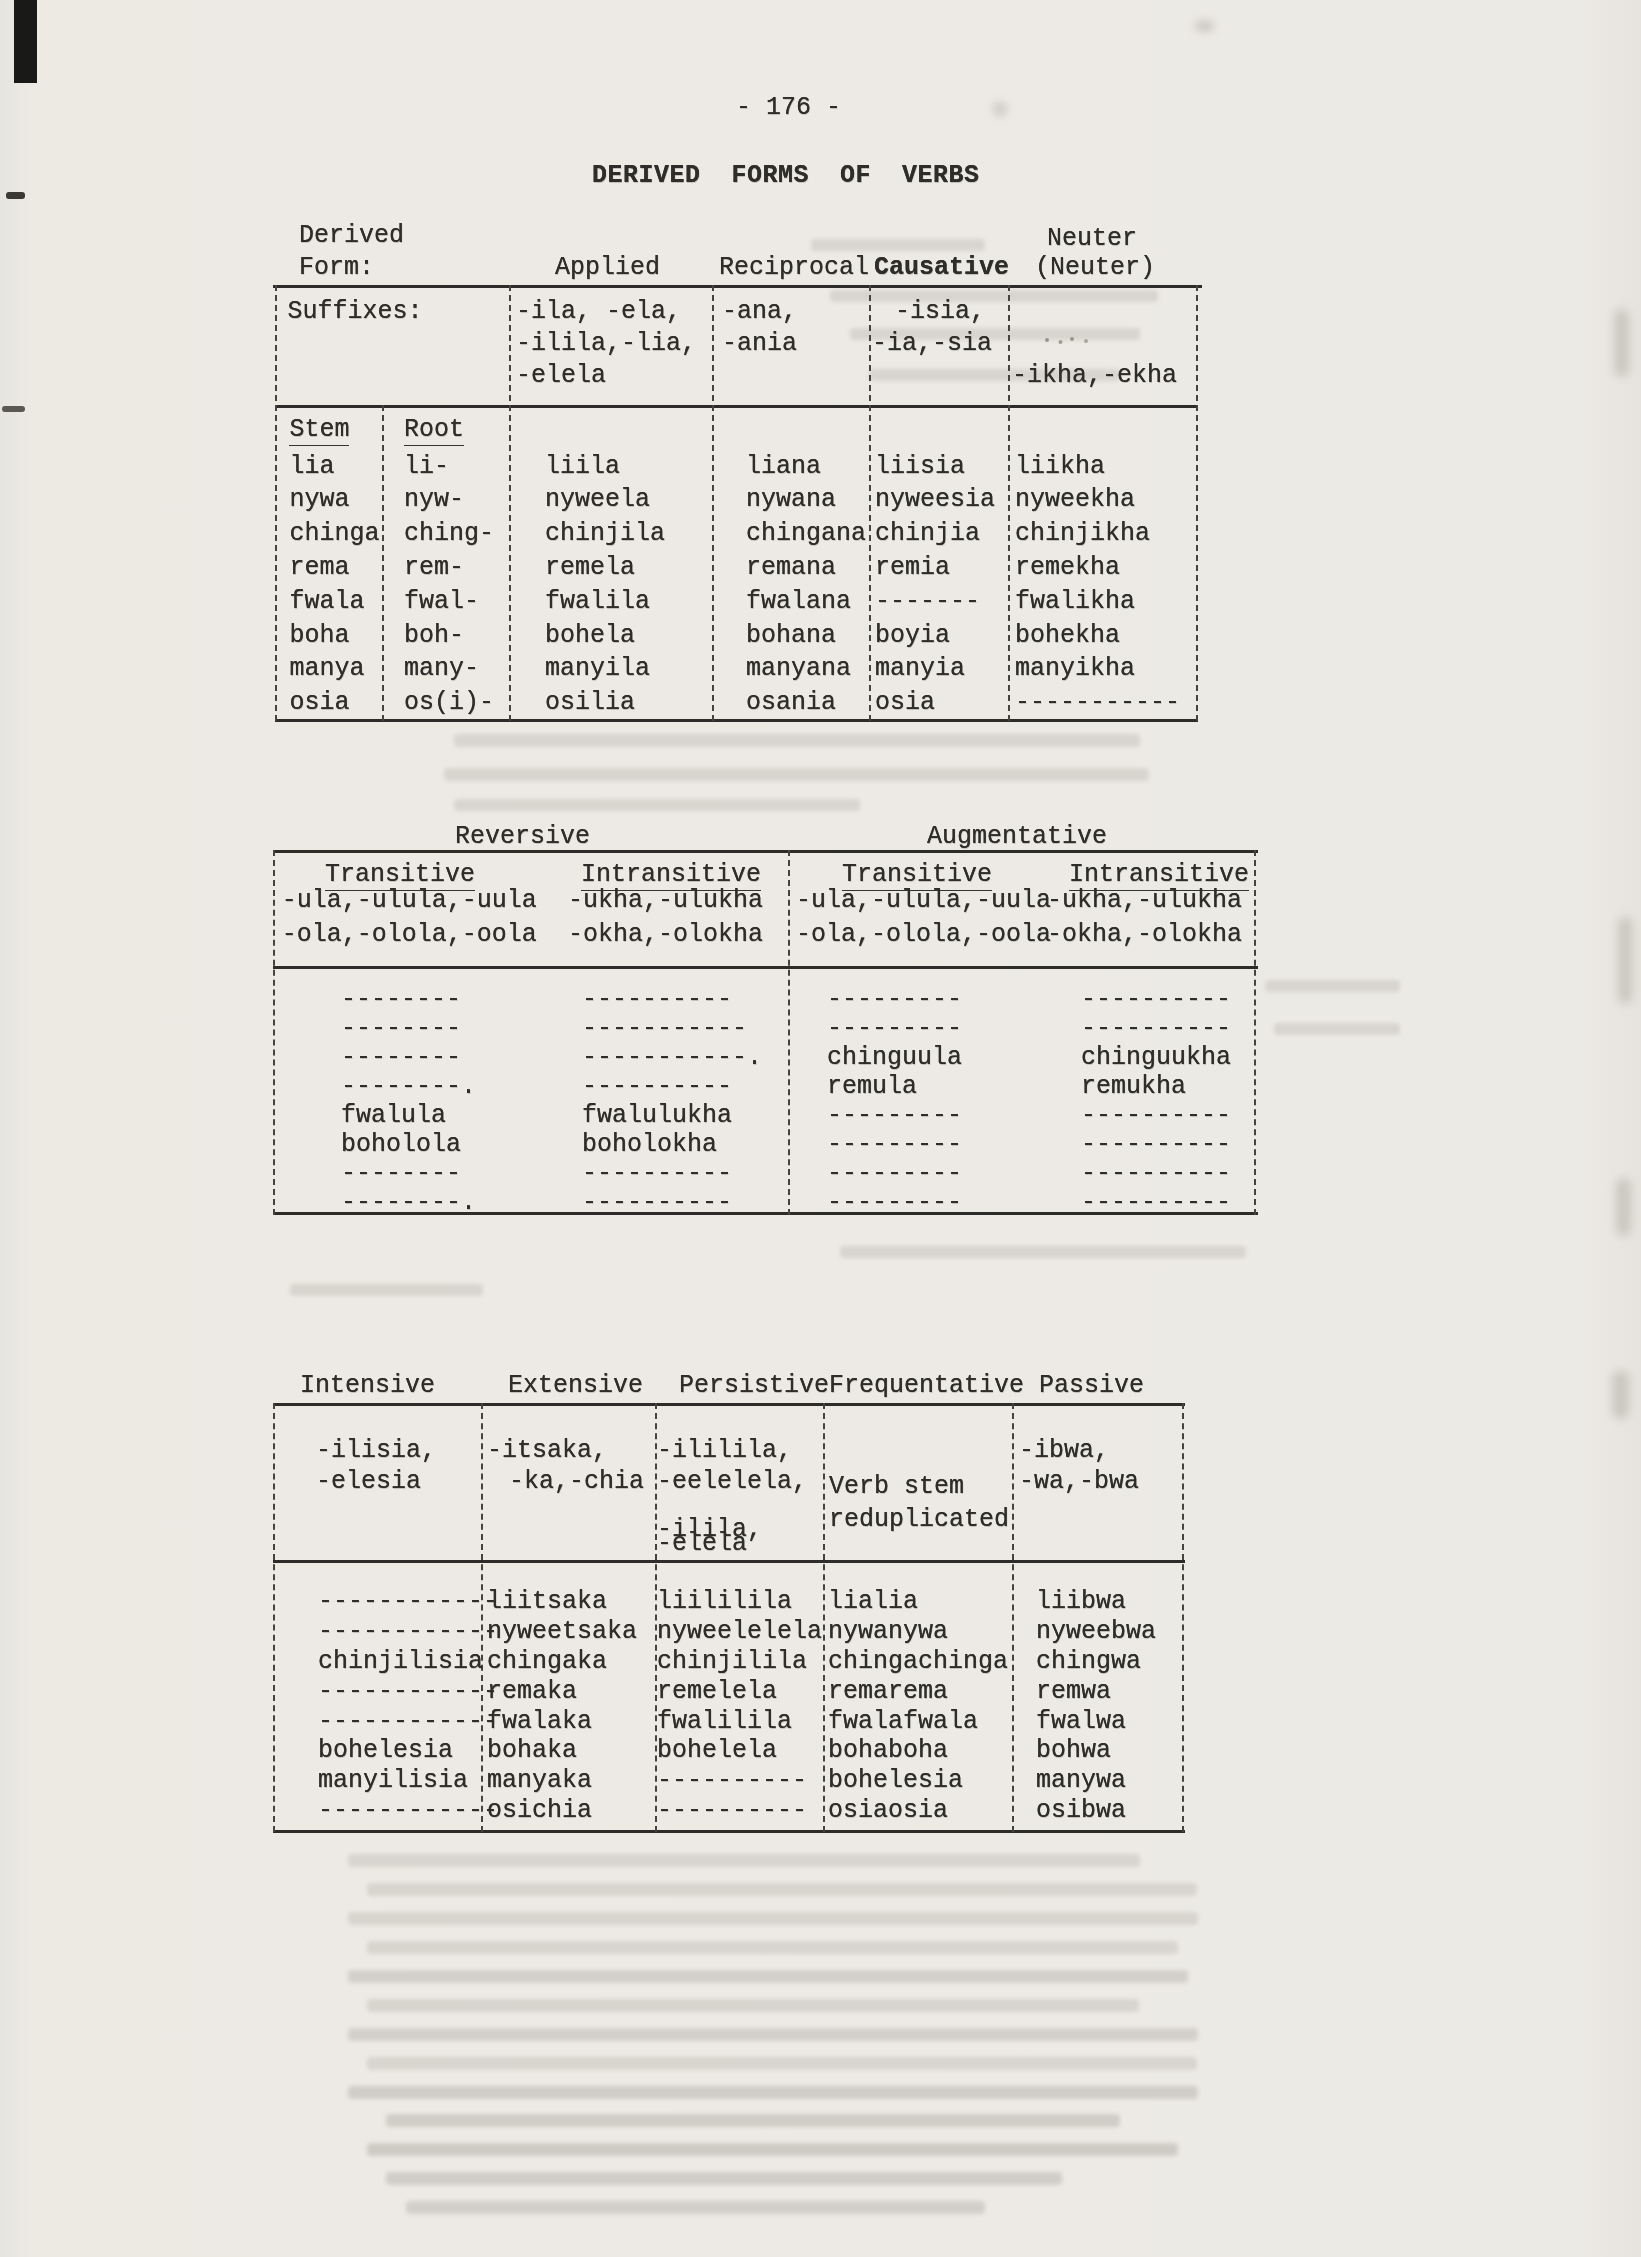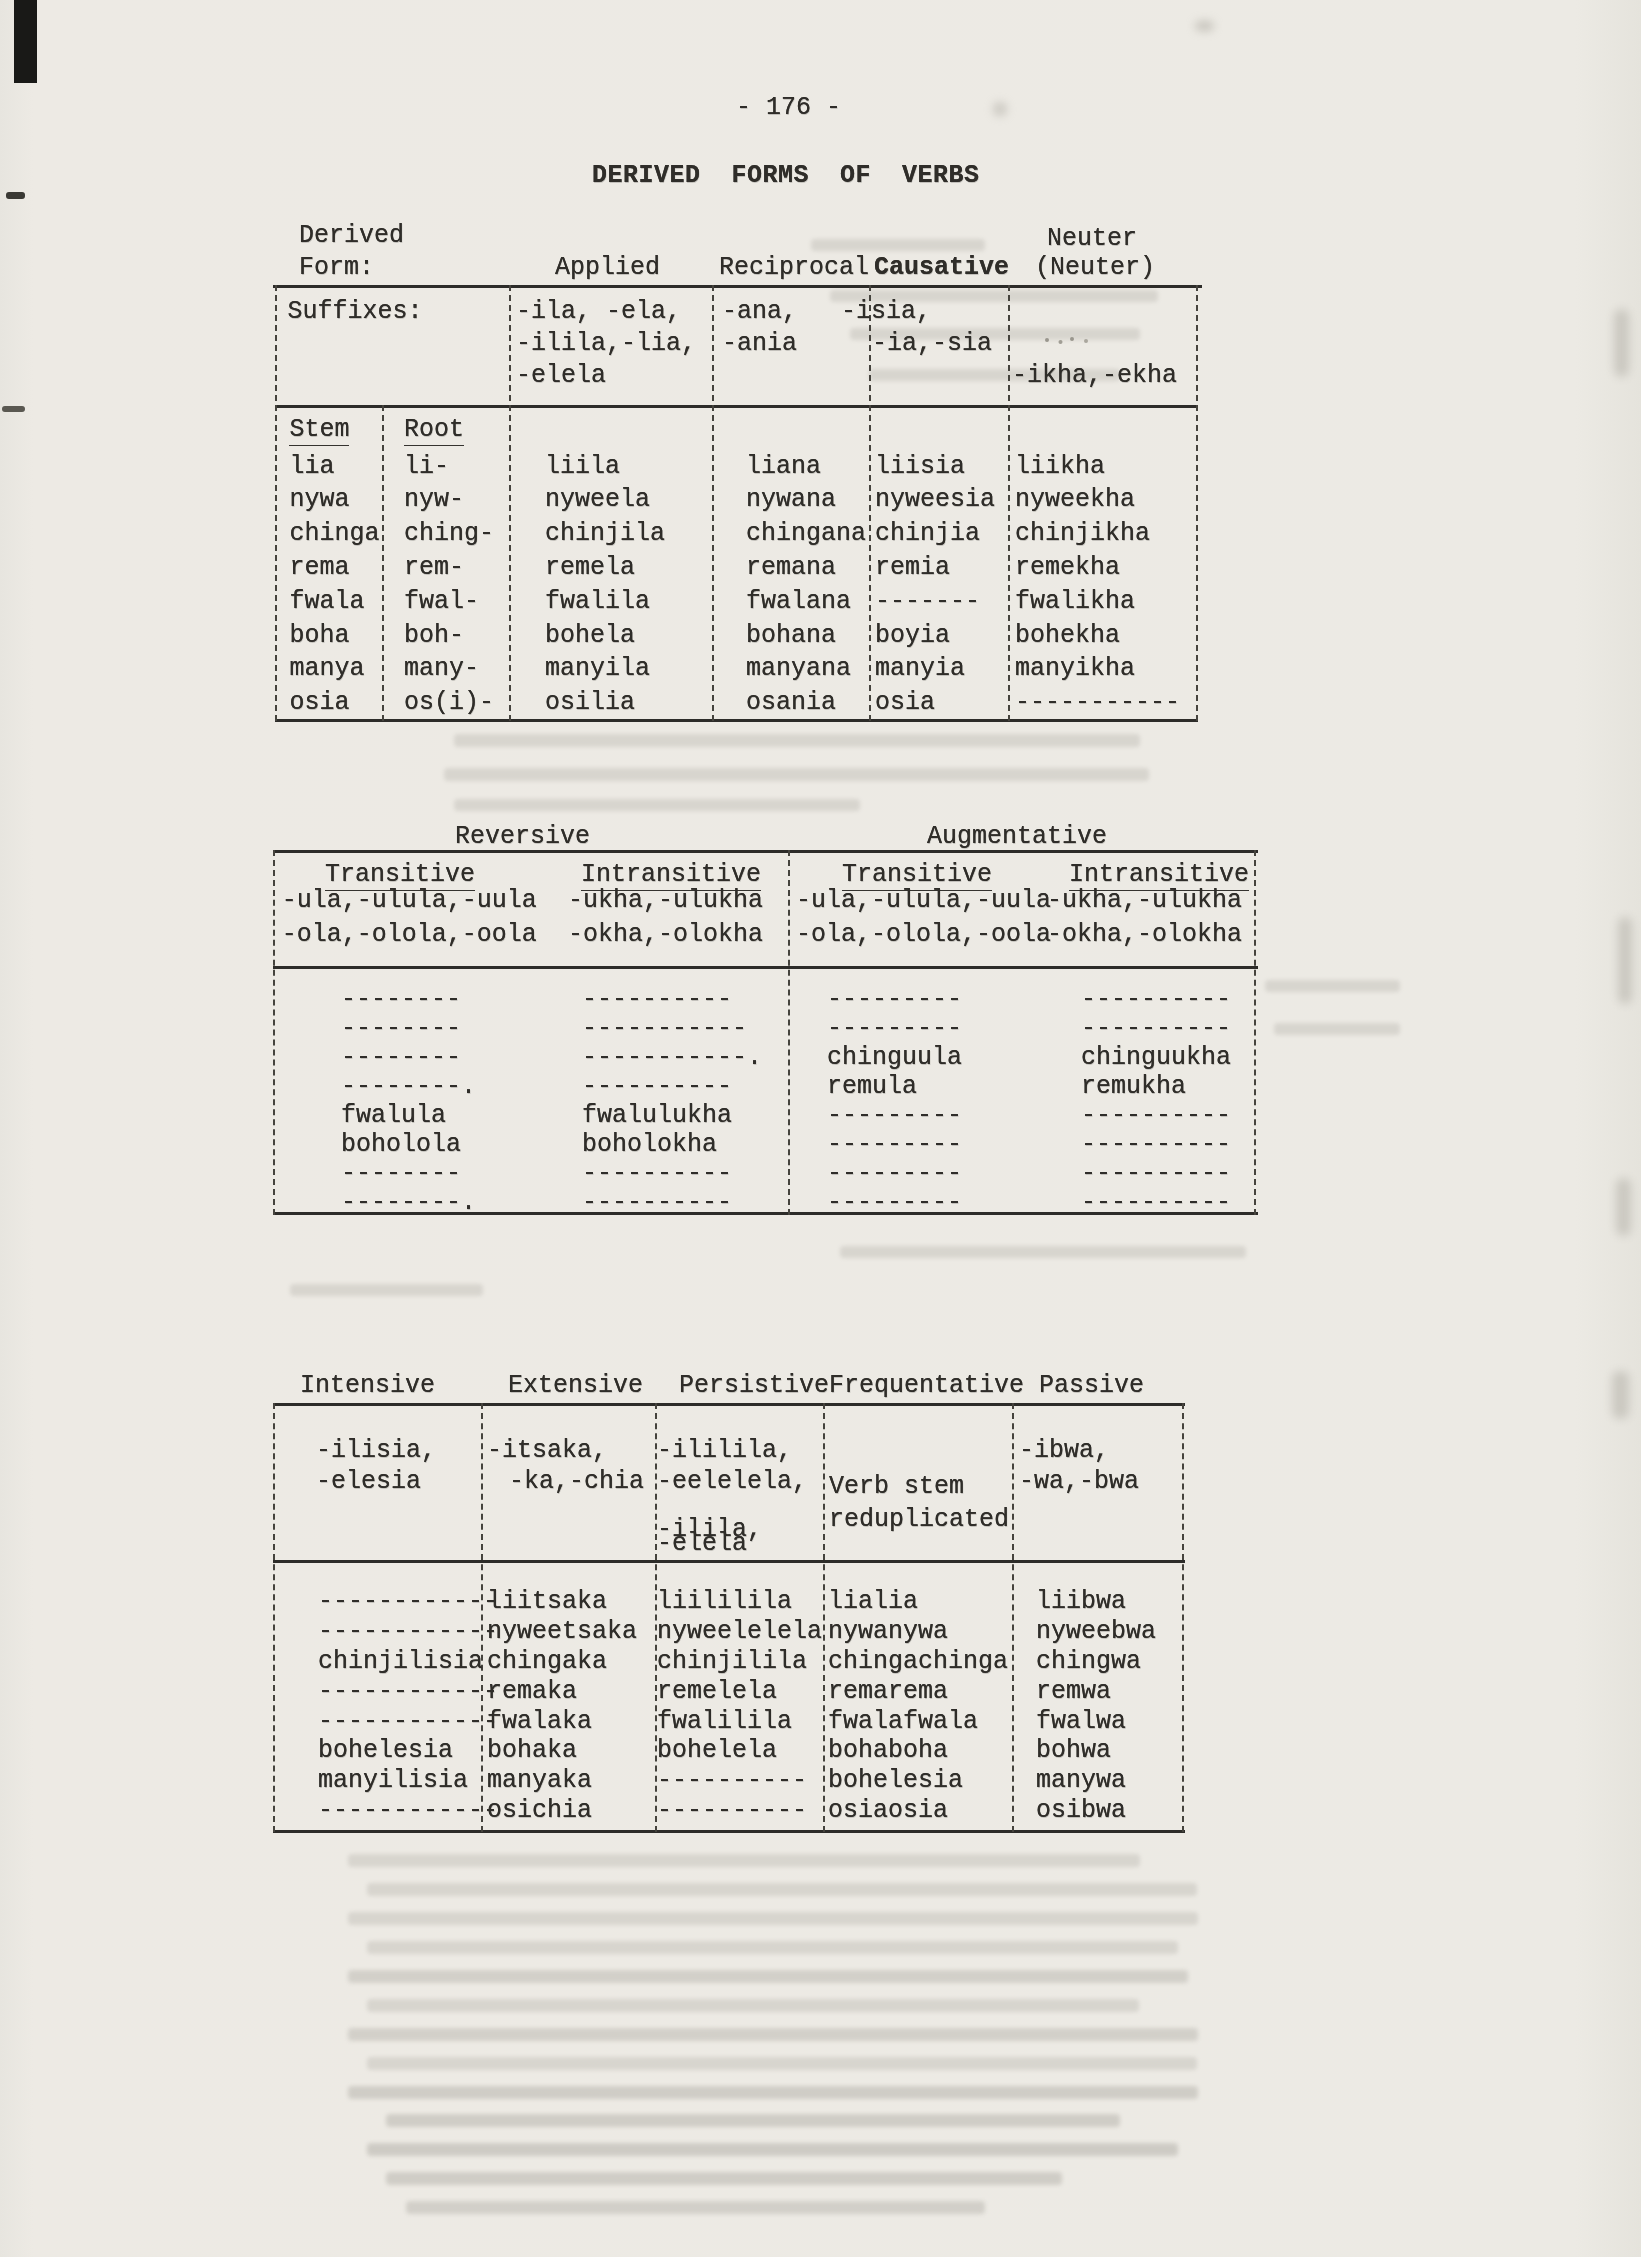--- a/index.html
+++ b/index.html
@@ -96,21 +96,21 @@
   <div class="vline" style="left:596px;top:68px;height:436px;"></div>
   <div class="vline" style="left:735px;top:68px;height:436px;"></div>
   <div class="vline" style="left:923px;top:68px;height:436px;"></div>
 
   <div class="txt" style="left:14.5px;top:80px;">Suffixes:</div>
   <div class="txt" style="left:243px;top:80px;">-ila, -ela,</div>
   <div class="txt" style="left:243px;top:112px;">-ilila,-lia,</div>
   <div class="txt" style="left:243px;top:144px;">-elela</div>
   <div class="txt" style="left:449px;top:80px;">-ana,</div>
   <div class="txt" style="left:449px;top:112px;">-ania</div>
-  <div class="txt" style="left:568px;top:80px;">-isia,</div>
+  <div class="txt" style="left:622px;top:80px;">-isia,</div>
   <div class="txt" style="left:599px;top:112px;">-ia,-sia</div>
   <div class="dots" style="left:772px;top:121px;"></div>
   <div class="txt" style="left:739px;top:144px;">-ikha,-ekha</div>
 
   <div class="txt ul" style="left:16.4px;top:198px;">Stem</div>
   <div class="txt ul" style="left:131px;top:198px;">Root</div>
 
   <div class="txt t1r0 t1c0">lia</div>
   <div class="txt t1r0 t1c1">li-</div>
   <div class="txt t1r0 t1c2">liila</div>

